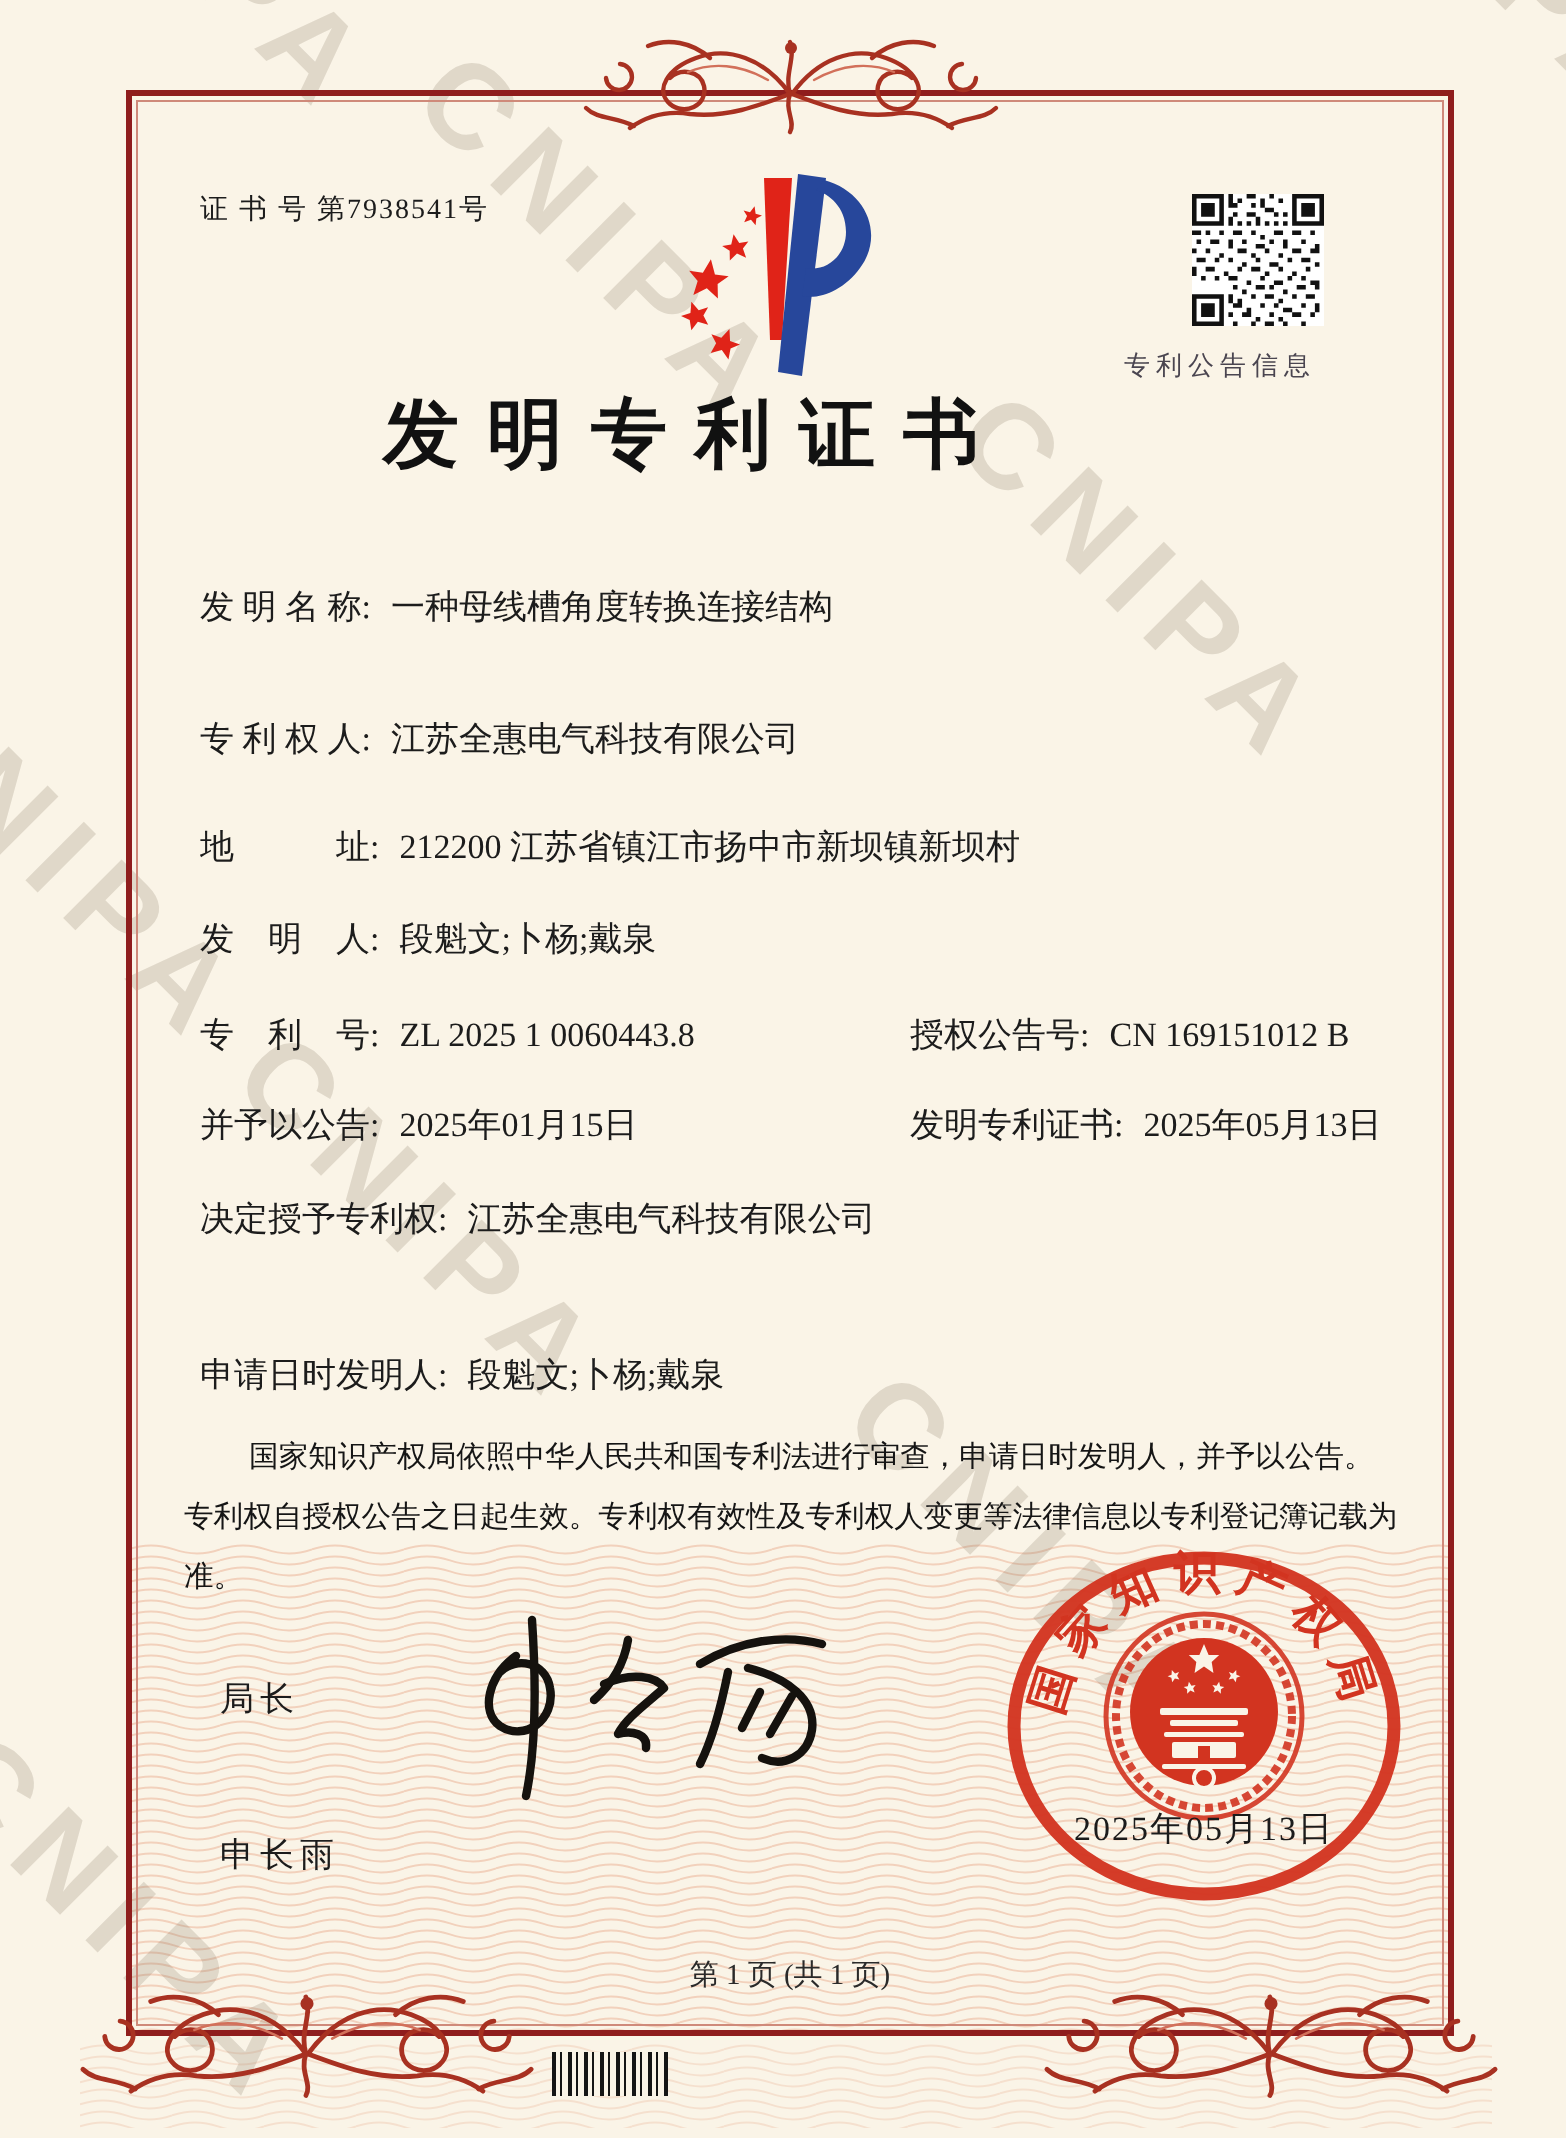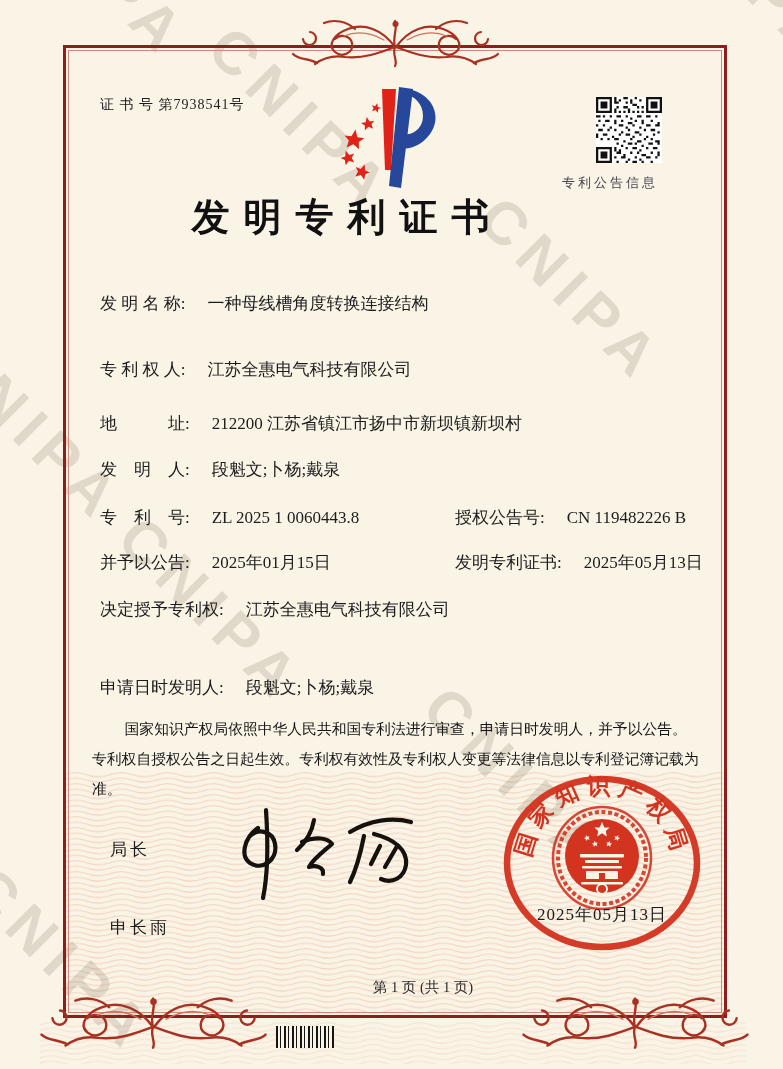--- a/index.html
+++ b/index.html
@@ -26,30 +26,30 @@
   .orn { position:absolute; z-index:3; }
   
   .cert-number { position:absolute; left:100px; top:96px; font-size:14px; letter-spacing:1px; z-index:4; }
   .logo { position:absolute; left:328px; top:86px; width:115px; height:112px; z-index:4; }
   .qr { position:absolute; left:596px; top:97px; width:66px; height:66px; z-index:4; background:#fff; }
   .qr-label { position:absolute; left:562px; top:174px; width:160px; text-align:left;
               font-size:13px; letter-spacing:3px; color:#4a4550; z-index:4; }
   .title { position:absolute; left:63px; top:192px; width:555px; text-align:center;
            font-size:38px; font-weight:bold; letter-spacing:14px; text-indent:14px; color:#111; z-index:4; }
   .frow { position:absolute; left:100px; width:610px; font-size:17px; white-space:nowrap; z-index:4; }
-  .fvalue { margin-left:22px;font-family:Liberation Serif, serif; }
+  .fvalue { margin-left:10px;font-family:Liberation Serif, serif; }
   .col2 { position:absolute; left:355px; top:0; }
   .decl { position:absolute; left:92px; top:714px; width:608px; font-size:14.8px;
           line-height:30px; text-indent:2.2em; color:#151515; z-index:4; }
   .director-title { position:absolute; left:110px; top:838px; font-size:17px; letter-spacing:3px; z-index:4; }
   .director-name  { position:absolute; left:110px; top:872px; font-size:17px; letter-spacing:3px; z-index:4;margin-top:44px; }
   .sig { position:absolute; left:222px; top:798px; width:205px; height:108px; z-index:5; }
   .seal { position:absolute; left:502px; top:770px; width:200px; height:190px; z-index:5; }
   .footer { position:absolute; left:63px; top:978px; width:664px; text-align:center;
-            font-size:14.5px; color:#2a2a2a; z-index:4;padding-left:28px; }
+            font-size:14.5px; color:#2a2a2a; z-index:4; }
   .barcode {
     position:absolute; left:276px; top:1026px; width:58px; height:22px; z-index:5;
     background:repeating-linear-gradient(90deg,#151515 0 2px,#faf4e7 2px 4px,#151515 4px 5px,#faf4e7 5px 8px);
   }
   .hiddefs { position:absolute; width:0; height:0; }
 </style>
 </head>
 <body>
 
 <div class="page">
@@ -149,21 +149,21 @@
   </div>
   <div class="frow" style="top:412px;">
     <span class="flabel">地　　　址:</span><span class="fvalue">212200 江苏省镇江市扬中市新坝镇新坝村</span>
   </div>
   <div class="frow" style="top:458px;">
     <span class="flabel">发　明　人:</span><span class="fvalue">段魁文;卜杨;戴泉</span>
   </div>
   <div class="frow" style="top:506px;">
     <span class="flabel">专　利　号:</span><span class="fvalue">ZL 2025 1 0060443.8</span>
     <span class="col2">
-      <span class="flabel">授权公告号:</span><span class="fvalue">CN 119482226 B</span>
+      <span class="flabel">授权公告号:</span><span class="fvalue">CN 169151012 B</span>
     </span>
   </div>
   <div class="frow" style="top:551px;">
     <span class="flabel">并予以公告:</span><span class="fvalue">2025年01月15日</span>
     <span class="col2">
       <span class="flabel">发明专利证书:</span><span class="fvalue">2025年05月13日</span>
     </span>
   </div>
   <div class="frow" style="top:598px;">
     <span class="flabel">决定授予专利权:</span><span class="fvalue">江苏全惠电气科技有限公司</span>

